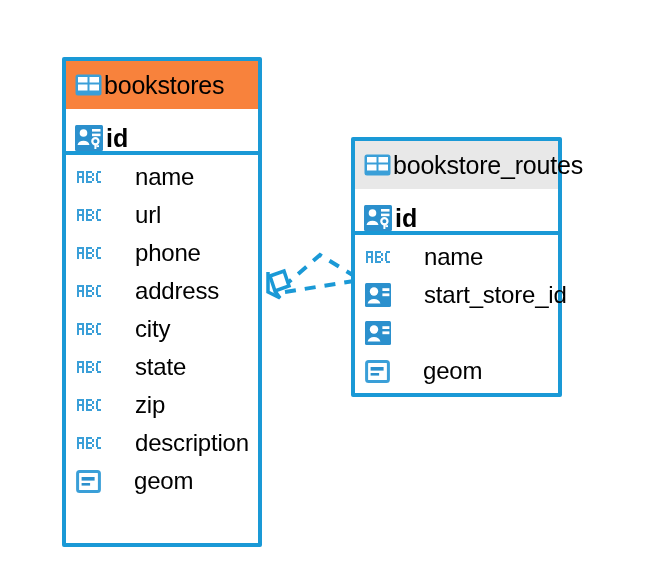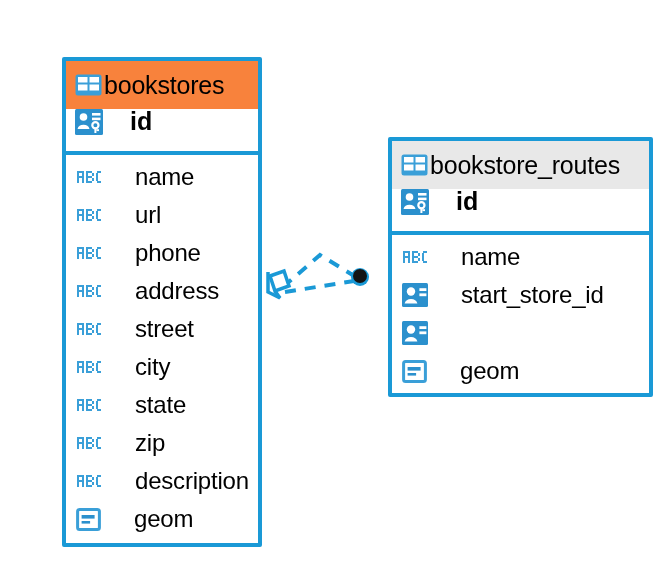--- a/index.html
+++ b/index.html
@@ -31,23 +31,23 @@
   }
 
   #entity-bookstores {
     left: 62px;
     top: 57px;
     width: 200px;
     height: 490px;
   }
 
   #entity-bookstore-routes {
-    left: 388px;
+    left: 351px;
     top: 137px;
-    width: 265px;
+    width: 211px;
     height: 260px;
   }
 
   
   .entity-header {
     display: flex;
     align-items: center;
     box-sizing: border-box;
     height: 48px;
     padding-left: 9px;
@@ -60,25 +60,25 @@
     font-size: 25px;
     color: #000000;
     line-height: 1;
     white-space: nowrap;
     letter-spacing: -0.2px;
   }
 
   
   .pk-row {
     display: flex;
-    align-items: flex-start;
+    align-items: flex-end;
     box-sizing: border-box;
     height: 46px;
     padding-left: 9px;
-    gap: 27px;
+    gap: 3px;
     border-bottom: 4px solid #1a99d6;
     background: #ffffff;
   }
   .pk-label {
     font-size: 25px;
     font-weight: bold;
     color: #000000;
     line-height: 1;
   }
 
@@ -268,42 +268,20 @@
                 <rect x="16" y="9" width="2" height="3"></rect>
               <rect x="21" y="2" width="4" height="2"></rect>
                 <rect x="20" y="4" width="2" height="8"></rect>
               <rect x="21" y="12" width="4" height="2"></rect>
             </g>
           </svg>
         </span>
         <span class="attr-label">address</span>
       </div>
 
-      <div class="attr-row">
-        <span class="icon icon-abc">
-          <svg viewBox="0 0 26 16" xmlns="http://www.w3.org/2000/svg" shape-rendering="crispEdges">
-            <g fill="#3a9fd8">
-              <rect x="1" y="2" width="2" height="12"></rect>
-                <rect x="6" y="2" width="2" height="12"></rect>
-              <rect x="3" y="2" width="3" height="2"></rect>
-                <rect x="3" y="7" width="3" height="2"></rect>
-              <rect x="10" y="2" width="2" height="12"></rect>
-                <rect x="12" y="2" width="4" height="2"></rect>
-              <rect x="12" y="7" width="4" height="2"></rect>
-                <rect x="12" y="12" width="4" height="2"></rect>
-              <rect x="16" y="4" width="2" height="3"></rect>
-                <rect x="16" y="9" width="2" height="3"></rect>
-              <rect x="21" y="2" width="4" height="2"></rect>
-                <rect x="20" y="4" width="2" height="8"></rect>
-              <rect x="21" y="12" width="4" height="2"></rect>
-            </g>
-          </svg>
-        </span>
-        <span class="attr-label">street</span>
-      </div>
 
       <div class="attr-row">
         <span class="icon icon-abc">
           <svg viewBox="0 0 26 16" xmlns="http://www.w3.org/2000/svg" shape-rendering="crispEdges">
             <g fill="#3a9fd8">
               <rect x="1" y="2" width="2" height="12"></rect>
                 <rect x="6" y="2" width="2" height="12"></rect>
               <rect x="3" y="2" width="3" height="2"></rect>
                 <rect x="3" y="7" width="3" height="2"></rect>
               <rect x="10" y="2" width="2" height="12"></rect>

